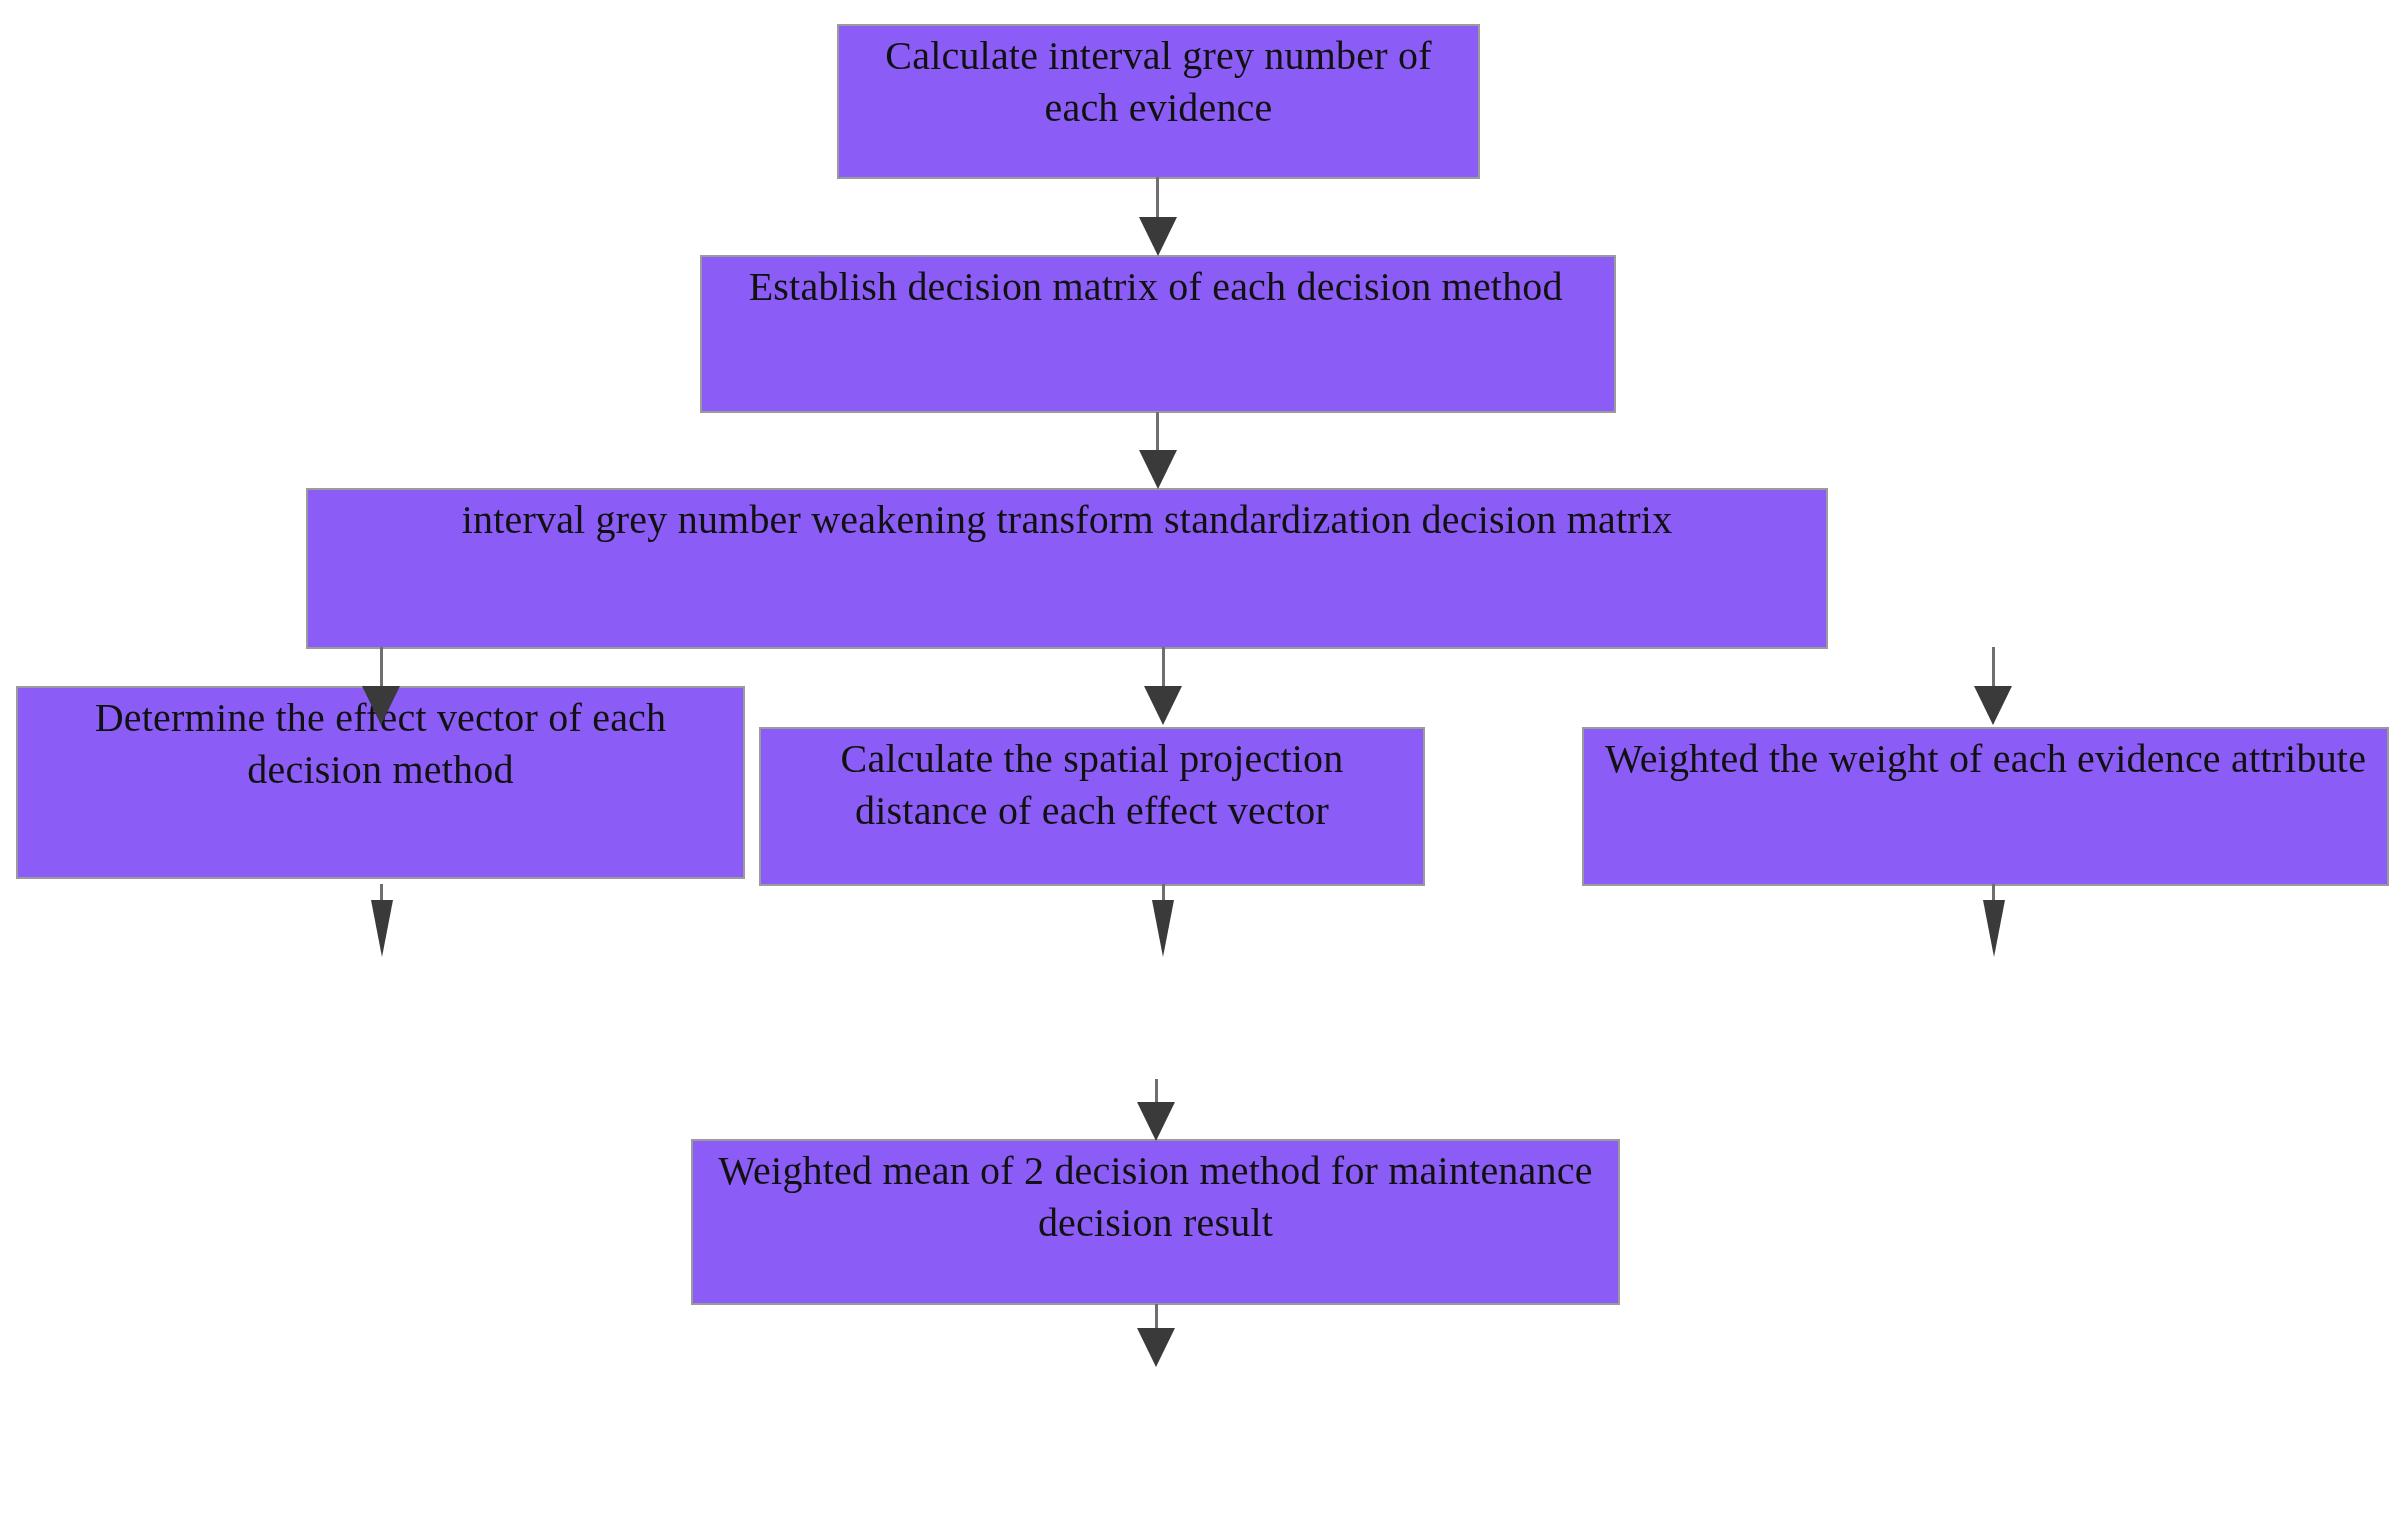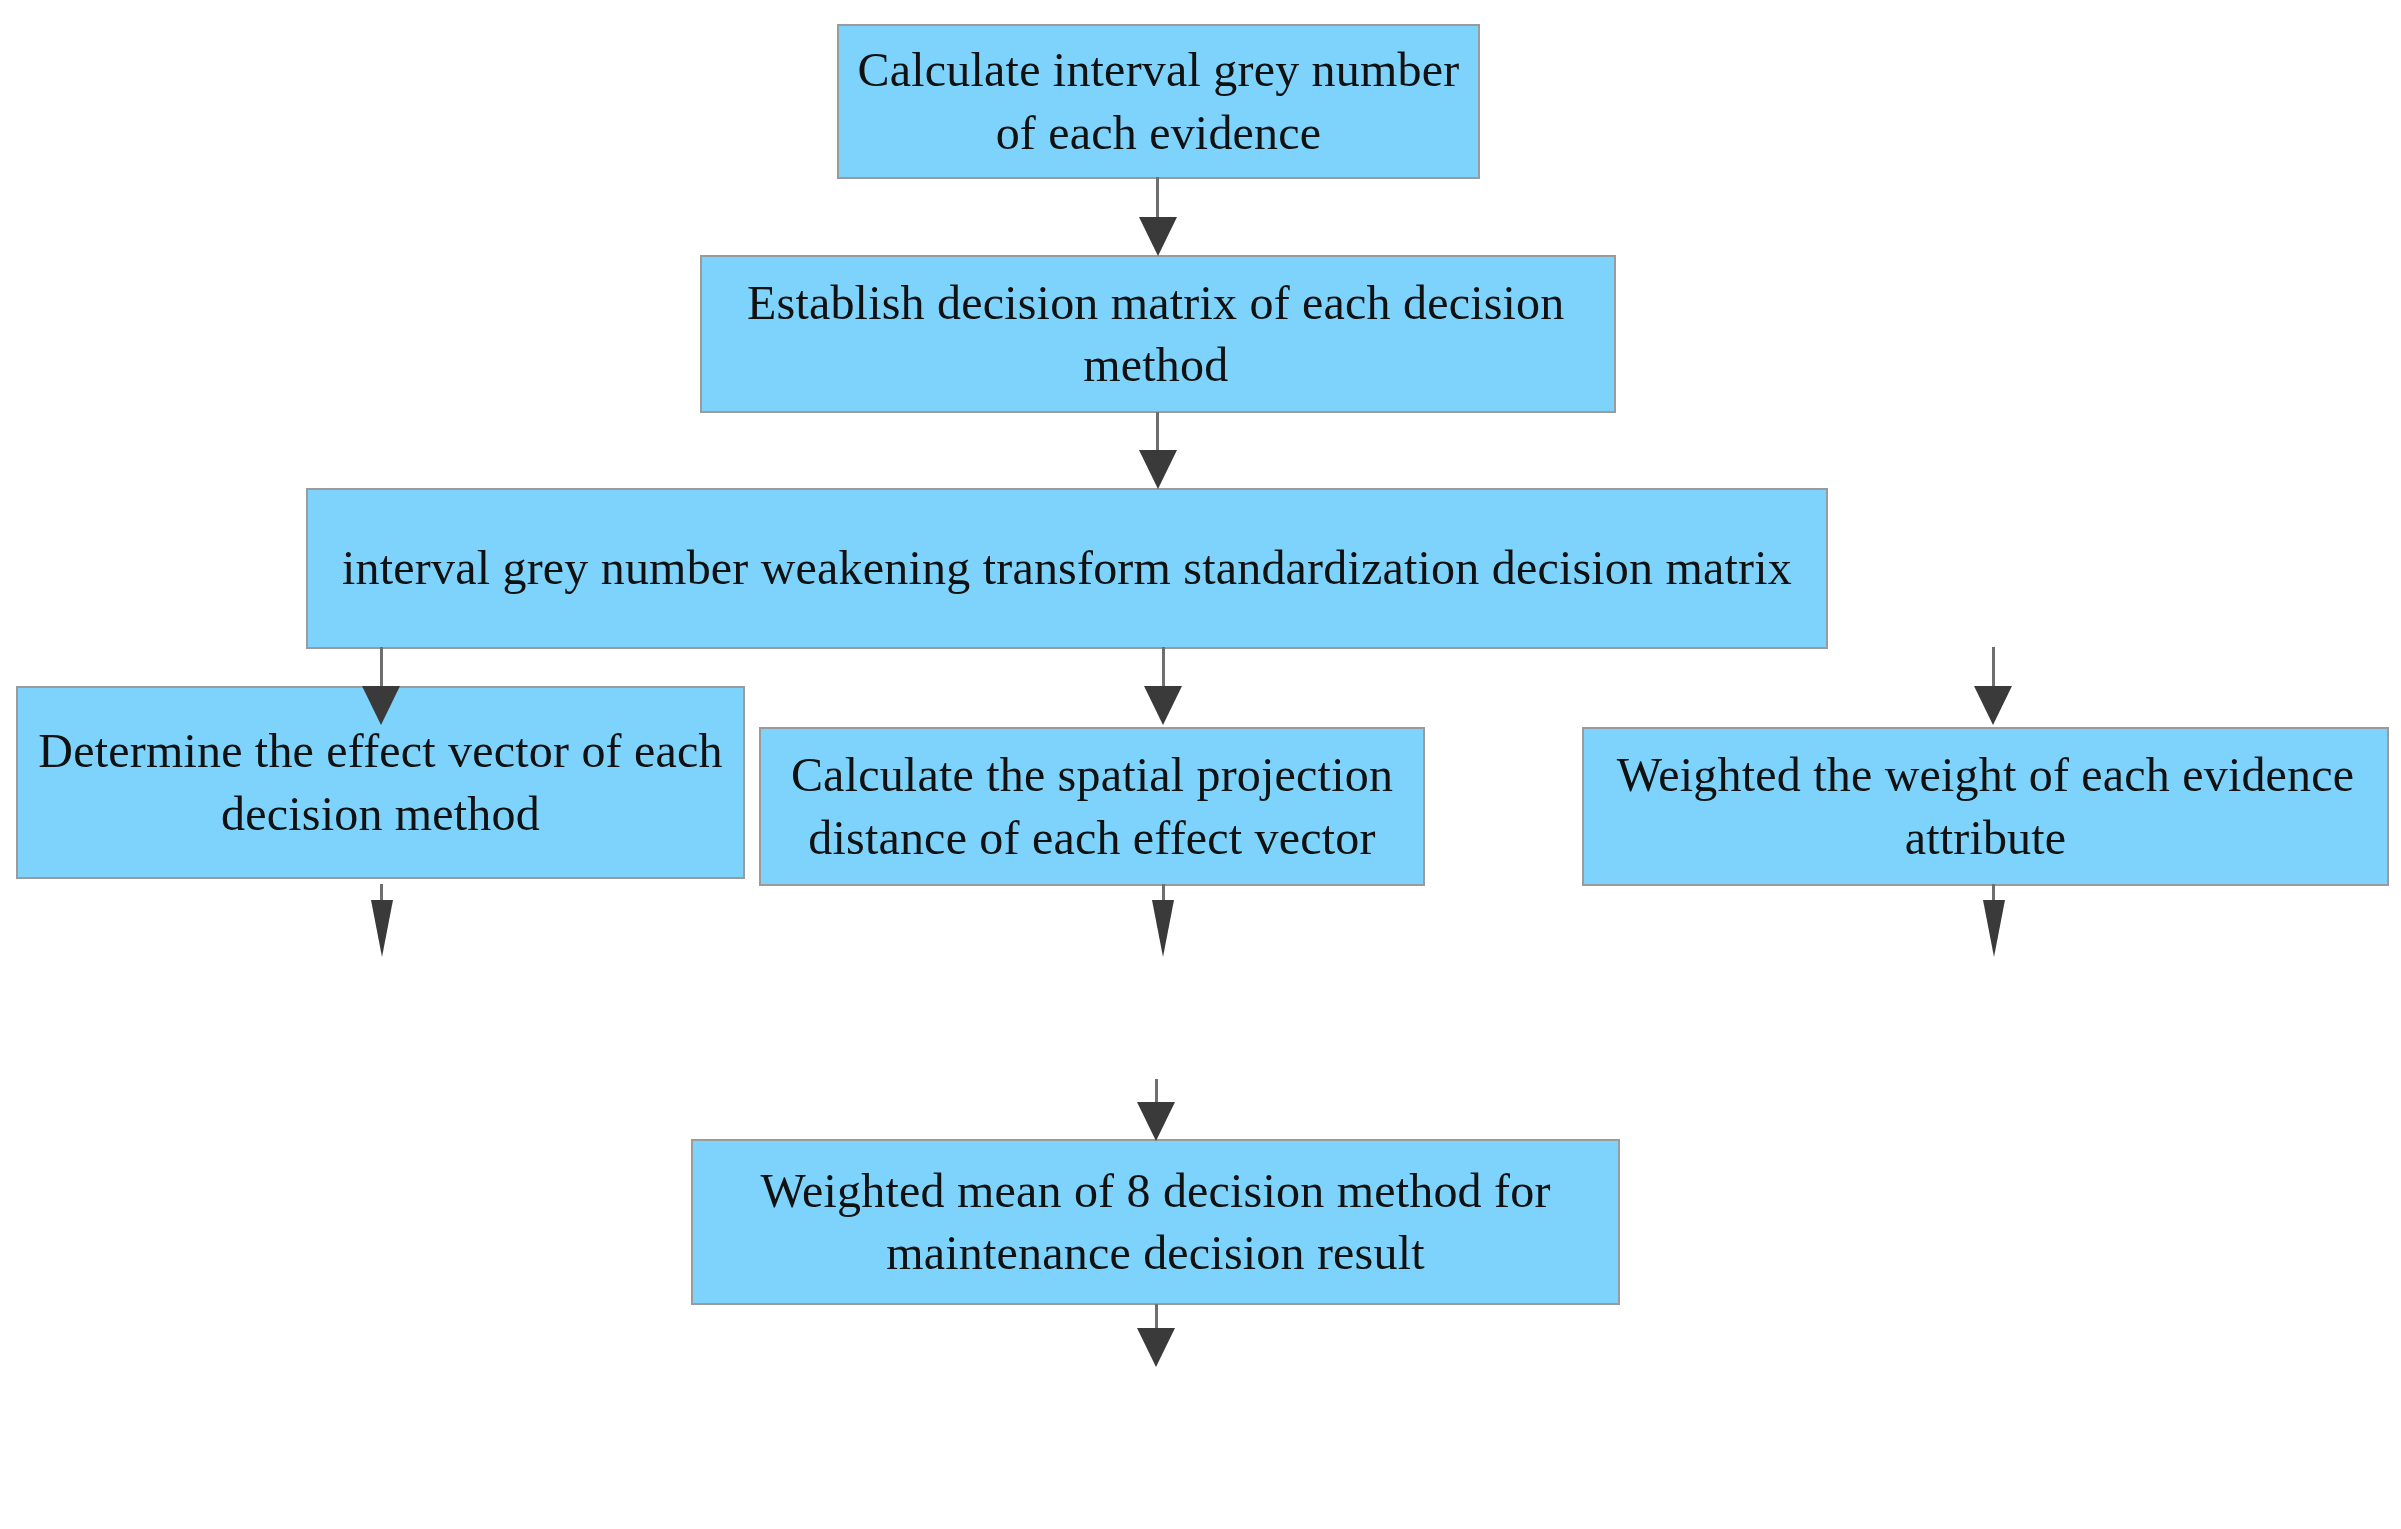--- a/index.html
+++ b/index.html
@@ -15,27 +15,26 @@
     position: relative;
     width: 2401px;
     height: 1530px;
     background: #ffffff;
     overflow: hidden;
   }
   .node {
     position: absolute;
     box-sizing: border-box;
     border: 2.7px solid #9b9b9b;
-    background: #7dd3fc;
+    background: #8b5cf6;
     display: flex;
-    align-items: center;
     justify-content: center;
     text-align: center;
     color: #111111;
-    font-size: 48px;
+    font-size: 40px;
     line-height: 1.30;
     padding: 3.6px 12.5px;
     letter-spacing: 0.2px;
   }
   .node .label {
     display: block;
     width: 100%;
   }
   
   .n-calc-grey      { left: 837px;  top: 24px;   width: 643px;  height: 155px; }
@@ -96,21 +95,21 @@
   <div class="node n-projection">
     <span class="label">Calculate the spatial projection distance of each effect vector</span>
   </div>
 
   <div class="node n-evidence-wt">
     <span class="label">Weighted the weight of each evidence attribute</span>
   </div>
 
 
   <div class="node n-weighted-mean">
-    <span class="label">Weighted mean of 8 decision method for maintenance decision result</span>
+    <span class="label">Weighted mean of 2 decision method for maintenance decision result</span>
   </div>
 
 
   <div class="conn">
     <div class="stem" style="left:1156px; top:177px; height:45px;"></div>
     <div class="head" style="left:1139px; top:217px;"></div>
   </div>
 
   <div class="conn">
     <div class="stem" style="left:1156px; top:412px; height:43px;"></div>

